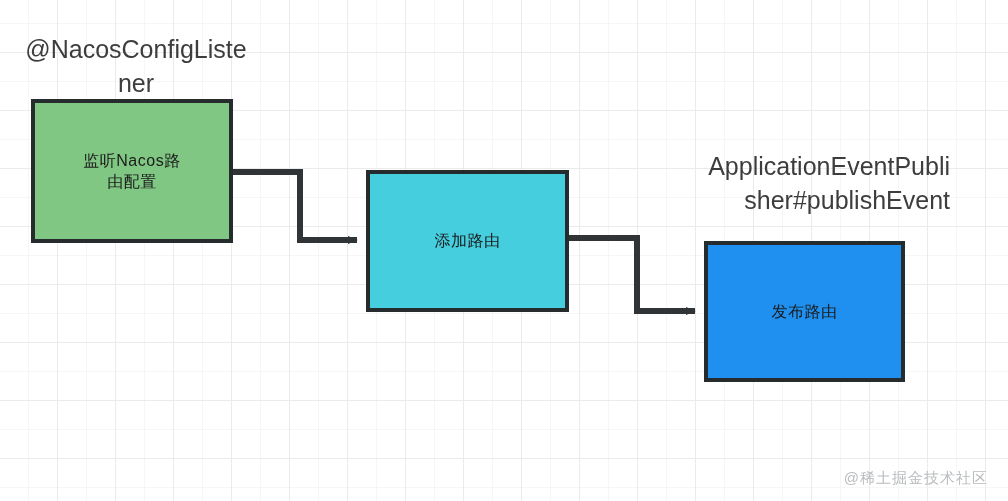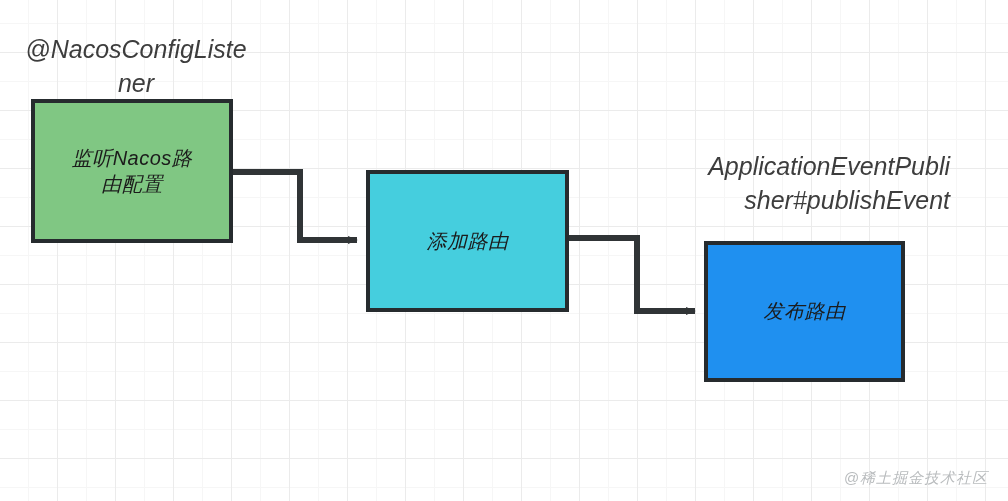--- a/index.html
+++ b/index.html
@@ -21,21 +21,20 @@
       linear-gradient(to right, #ebebeb 1px, transparent 1px),
       linear-gradient(to bottom, #ebebeb 1px, transparent 1px),
       linear-gradient(to right, #f6f6f6 1px, transparent 1px),
       linear-gradient(to bottom, #f6f6f6 1px, transparent 1px);
     background-size:
       58px 58px,
       58px 58px,
       29px 29px,
       29px 29px;
     background-position: -1px -6px, -1px -6px, -1px -6px, -1px -6px;
-    font-style: italic;
   }
 
   .diagram-svg {
     position: absolute;
     left: 0;
     top: 0;
     width: 1008px;
     height: 501px;
   }
 
@@ -43,21 +42,21 @@
     position: absolute;
     box-sizing: border-box;
     border: 4px solid #262B2E;
     display: flex;
     align-items: center;
     justify-content: center;
     text-align: center;
   }
   .node-text {
     color: #1b1b1b;
-    font-size: 20px;
+    font-size: 16px;
     line-height: 1.32;
     letter-spacing: 0.5px;
     white-space: pre-line;
   }
 
   #node-listen {
     left: 31px;
     top: 99px;
     width: 202px;
     height: 144px;

